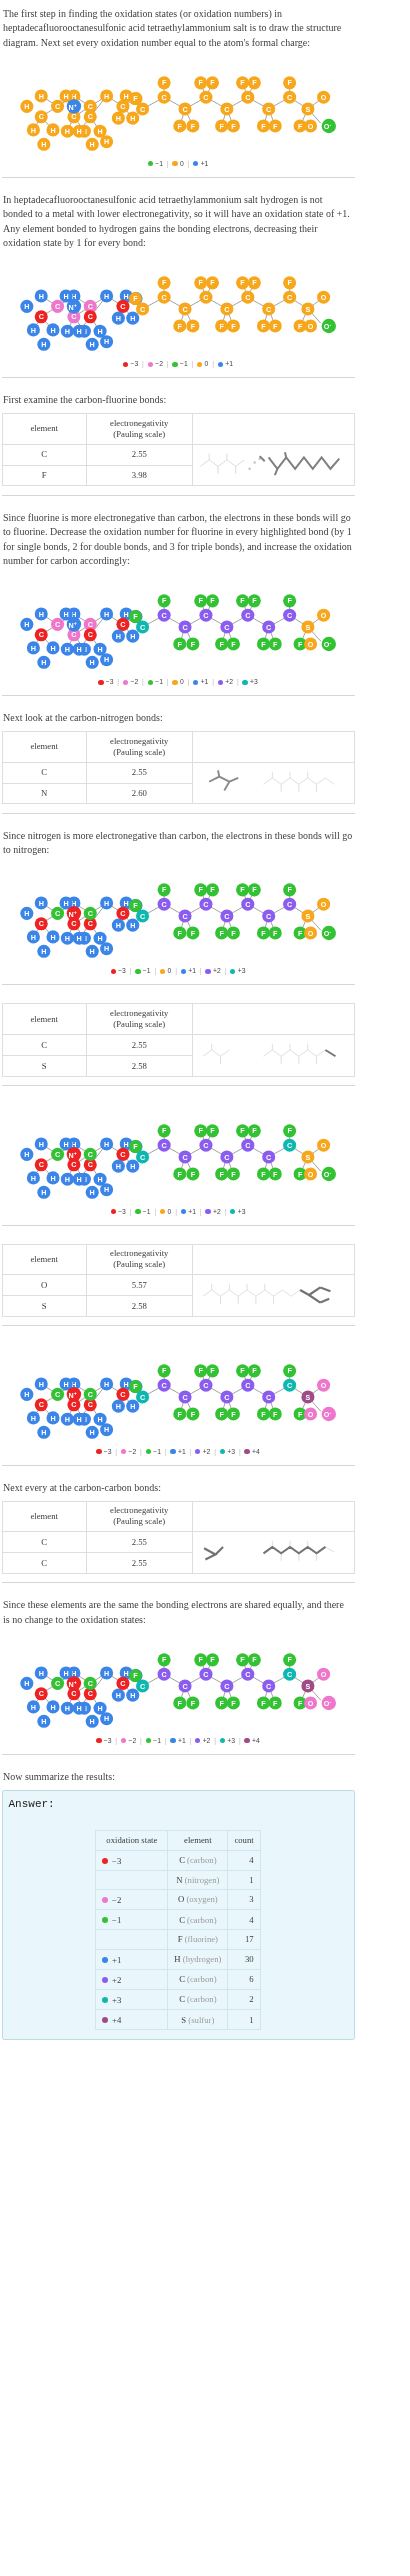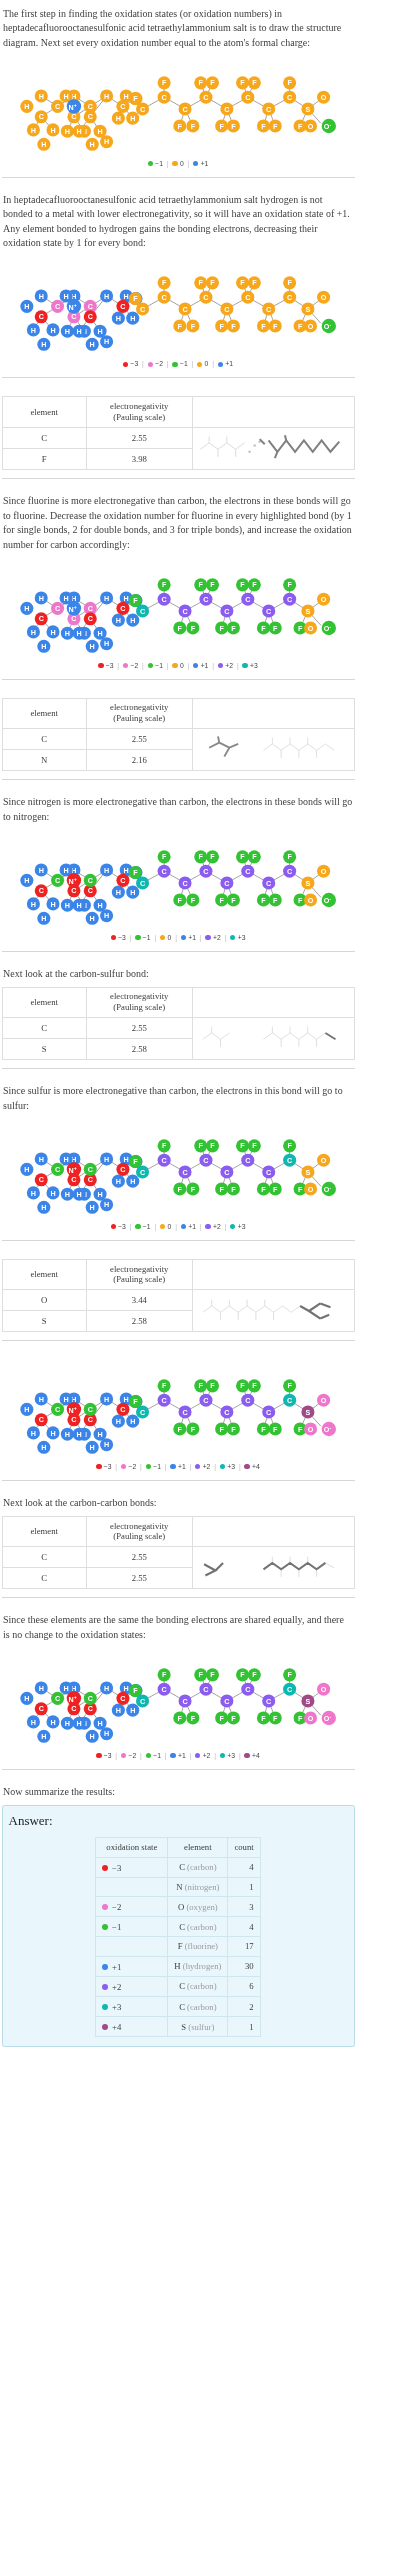--- a/index.html
+++ b/index.html
@@ -95,24 +95,24 @@
 
   
   .answer-pod {
     border: 0.8px solid #b9dce8;
     background: #e9f7fd;
     border-radius: 2.3px;
     margin: 6px 0 9px 0;
     padding: 5.3px 6px 8.3px 6px;
   }
   .answer-label {
-    font-family: Liberation Serif, serif;
-    font-size: 13px;
+    font-family: Liberation Mono, monospace;
+    font-size: 11px;
     color: #222;
-    margin-bottom: 7px;
+    margin-bottom: 18px;
   }
   table.summary {
     border-collapse: collapse;
     margin: 0 auto;
     font-size: 8.7px;
     background: transparent;
   }
   table.summary th, table.summary td {
     border: 0.8px solid #cfe6ef;
     padding: 3px 6px;
@@ -469,20 +469,21 @@
         <span class="legend-item">
           <span class="legend-dot" style="background: rgb(59, 133, 232);"></span>
           <span class="legend-label">+1</span>
         </span>
       </div>
   </div>
 
   <hr class="hr">
 
   <div class="section">
+    <p class="para tight">First examine the carbon-fluorine bonds:</p>
     <table class="en-table">
       <tbody>
           <tr>
         <th class="col-el">element</th>
         <th class="col-en">electronegativity<br>(Pauling scale)</th>
         <th class="col-img"></th>
       </tr>
       <tr>
         <td>C</td>
         <td>2.55</td>
@@ -691,20 +692,21 @@
         <span class="legend-item">
           <span class="legend-dot" style="background: rgb(14, 184, 176);"></span>
           <span class="legend-label">+3</span>
         </span>
       </div>
   </div>
 
   <hr class="hr">
 
   <div class="section">
+    <p class="para tight">Next look at the carbon-nitrogen bonds:</p>
     <table class="en-table">
       <tbody>
           <tr>
         <th class="col-el">element</th>
         <th class="col-en">electronegativity<br>(Pauling scale)</th>
         <th class="col-img"></th>
       </tr>
       <tr>
         <td>C</td>
         <td>2.55</td>
@@ -718,21 +720,21 @@
                 <path d="M110,30 L124,20 L138,30 L152,20 L166,30 L180,20 L194,30 L208,20 L222,30"></path>
                 <path d="M124,20 L124,10 M138,30 L138,42 M152,20 L152,10 M166,30 L166,42
                          M180,20 L180,10 M194,30 L194,42"></path>
               </g>
             </svg>
           </span>
         </td>
       </tr>
       <tr>
         <td>N</td>
-        <td>2.16</td>
+        <td>2.60</td>
       </tr>
     </tbody>
       </table>
   </div>
 
   <hr class="hr">
 
   <div class="section">
     <p class="para">Since nitrogen is more electronegative than carbon, the electrons in these bonds will go to nitrogen:</p>
     <div class="diagram-wrap">
@@ -905,21 +907,20 @@
         <span class="legend-item">
           <span class="legend-dot" style="background: rgb(14, 184, 176);"></span>
           <span class="legend-label">+3</span>
         </span>
       </div>
   </div>
 
   <hr class="hr">
 
   <div class="section">
-    <p class="para tight">Next look at the carbon-sulfur bond:</p>
     <table class="en-table">
       <tbody>
           <tr>
         <th class="col-el">element</th>
         <th class="col-en">electronegativity<br>(Pauling scale)</th>
         <th class="col-img"></th>
       </tr>
       <tr>
         <td>C</td>
         <td>2.55</td>
@@ -944,21 +945,20 @@
         <td>S</td>
         <td>2.58</td>
       </tr>
     </tbody>
       </table>
   </div>
 
   <hr class="hr">
 
   <div class="section">
-    <p class="para">Since sulfur is more electronegative than carbon, the electrons in this bond will go to sulfur:</p>
     <div class="diagram-wrap">
       <svg viewBox="0 0 540 150" xmlns="http://www.w3.org/2000/svg" style="font-size:13.3px">
         <g stroke="#808080" stroke-width="1.1" fill="none">
           <path d="M60,58 L85,74 M85,74 L110,58 M110,58 L135,74 M135,74 L160,58
                    M160,58 L135,90 M135,74 L110,90 M85,74 L60,90 M60,90 L48,110
                    M60,90 L78,110 M110,90 L100,112 M110,90 L126,112
                    M135,90 L150,112 M135,90 L118,112
                    M160,58 L185,74 M185,74 L205,62 M185,74 L200,92"></path>
           <path d="M215,78 L248,60 L280,78 L312,60 L344,78 L376,60 L408,78 L440,60 L468,78"></path>
           <path d="M248,60 L248,38 M280,78 L272,104 M280,78 L292,104
@@ -1131,21 +1131,21 @@
   <div class="section">
     <table class="en-table">
       <tbody>
           <tr>
         <th class="col-el">element</th>
         <th class="col-en">electronegativity<br>(Pauling scale)</th>
         <th class="col-img"></th>
       </tr>
       <tr>
         <td>O</td>
-        <td>3.44</td>
+        <td>5.57</td>
         <td class="col-img" rowspan="2">
           <span class="mini-struct">
             <svg viewBox="0 0 250 56" xmlns="http://www.w3.org/2000/svg">
               <g stroke="#9a9a9a" stroke-width="1" fill="none" opacity="0.5">
                 <path d="M14,30 L28,20 L42,30 L56,20 L70,30 L84,20 L98,30 L112,20 L126,30 L140,20 L154,30 L168,20"></path>
                 <path d="M28,20 L28,10 M42,30 L42,42 M56,20 L56,10 M70,30 L70,42
                          M84,20 L84,10 M98,30 L98,42 M112,20 L112,10 M126,30 L126,42"></path>
               </g>
               <g stroke="#5a5a5a" stroke-width="3.5" fill="none" opacity="0.85">
                 <path d="M182,28 L200,16 M182,28 L200,40 M182,28 L168,20 M200,16 L216,22 M200,40 L214,34"></path>
@@ -1338,21 +1338,21 @@
         <span class="legend-item">
           <span class="legend-dot" style="background: rgb(160, 74, 136);"></span>
           <span class="legend-label">+4</span>
         </span>
       </div>
   </div>
 
   <hr class="hr">
 
   <div class="section">
-    <p class="para tight">Next look at the carbon-carbon bonds:</p>
+    <p class="para tight">Next every at the carbon-carbon bonds:</p>
     <table class="en-table">
       <tbody>
           <tr>
         <th class="col-el">element</th>
         <th class="col-en">electronegativity<br>(Pauling scale)</th>
         <th class="col-img"></th>
       </tr>
       <tr>
         <td>C</td>
         <td>2.55</td>

